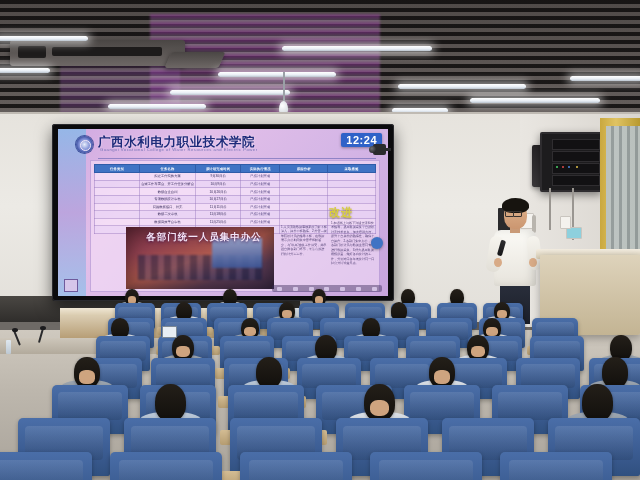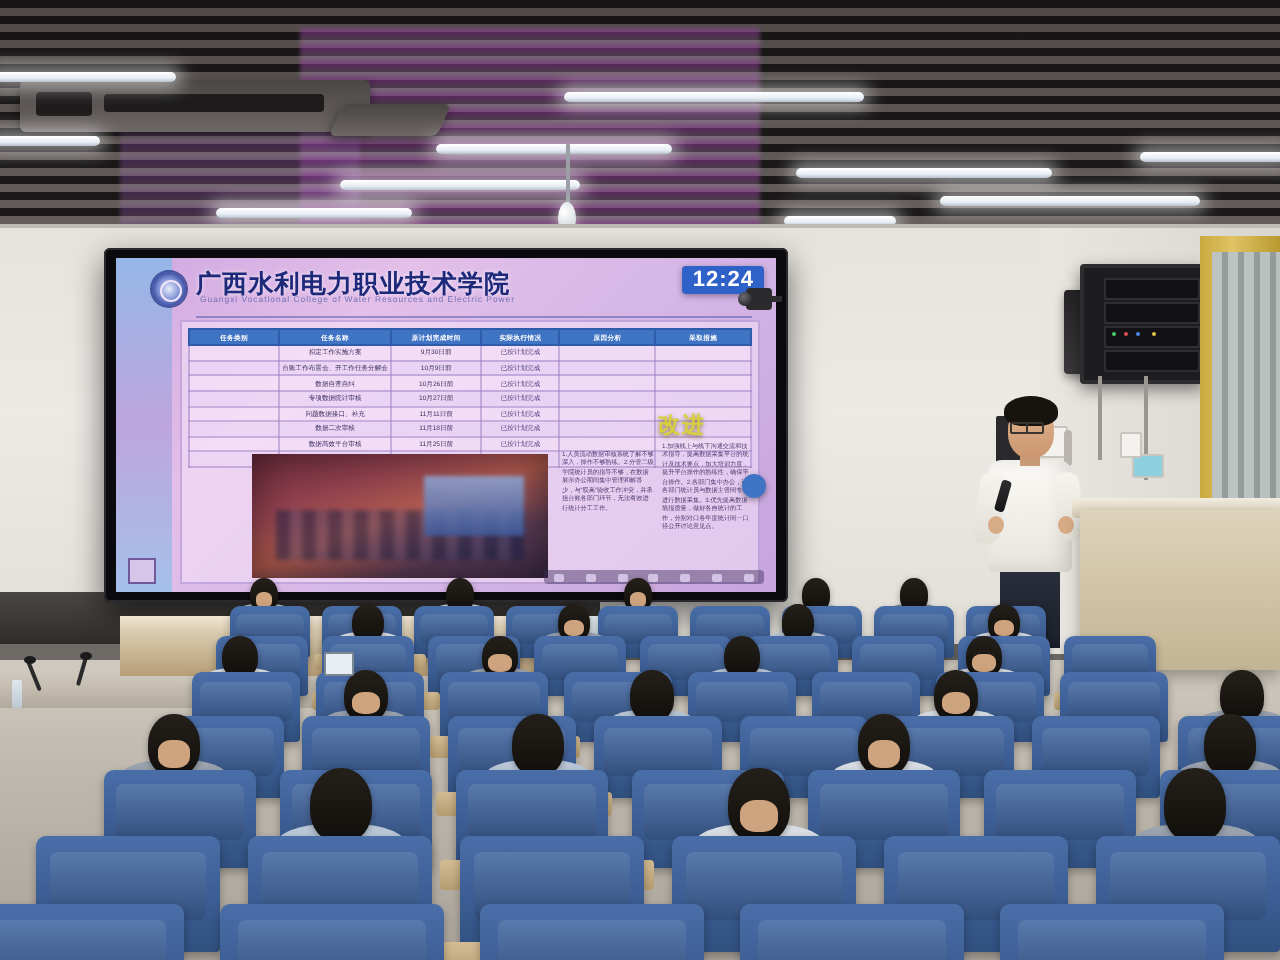--- a/index.html
+++ b/index.html
@@ -314,20 +314,21 @@
                 <td>数据上报</td>
                 <td>11月30日前</td>
                 <td class="c-done">已按计划完成</td>
                 <td></td>
                 <td></td>
               </tr>
             </tbody>
         </table>
 
         <div class="photo-ov"></div>
+        <div class="ov-text">各部门统一人员集中办公</div>
 
         <div class="gaijin">改进</div>
         <div class="analysis">1.人员流动数据审核系统了解不够深入，操作不够熟练。2.分管二级学院统计员的指导不够，在数据展示办公期间集中管理和解答少，与“双高”验收工作冲突，并承担台账各部门环节，无法有效进行统计分工工作。</div>
         <div class="measures">1.加强线上与线下沟通交流和技术指导，提高数据采集平台的统计及技术要点，加大培训力度，提升平台操作的熟练性，确保平台操作。2.各部门集中办公，让各部门统计员与数据主管同专心进行数据采集。3.优先提高数据填报质量，做好各自统计的工作，分别对口各年度统计同一口径公开讨论意见点。</div>
       </div>
 
       <div class="pen-chip"></div>
       <div class="corner-chip"></div>
       <div class="ppt-bar">
         <i></i>

